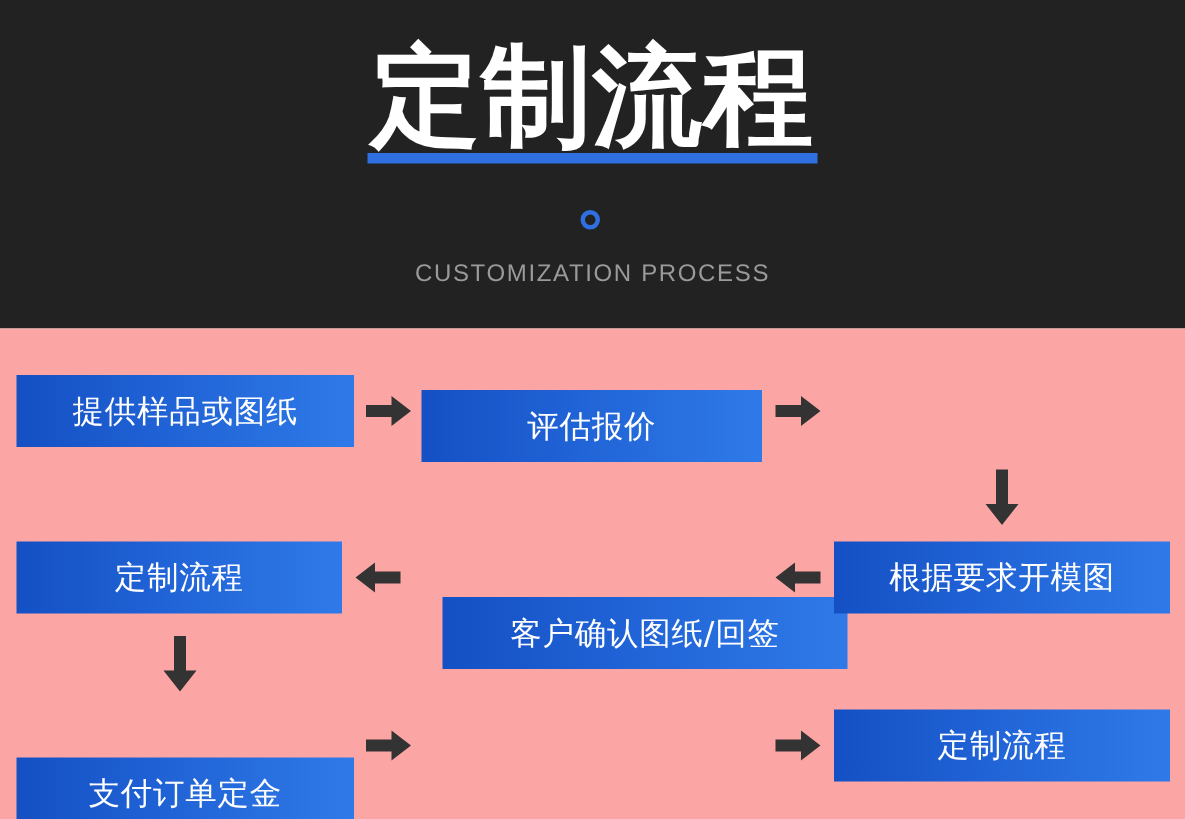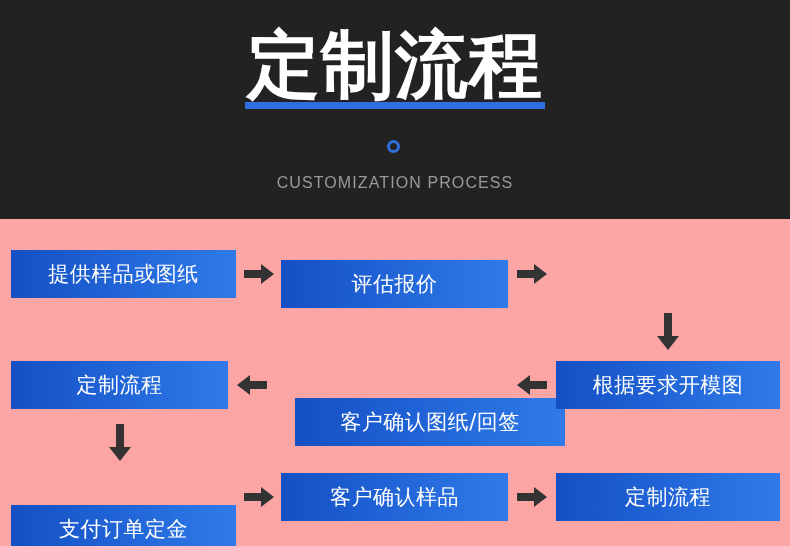--- a/index.html
+++ b/index.html
@@ -195,21 +195,20 @@
     </div>
 
     <div class="box" style="left:11px; top:254px; width:225px;margin-top:32px;">支付订单定金</div>
 
     <div class="arrow" style="left:243px; top:267px; width:32px; height:22px;">
       <svg width="32" height="22" viewBox="0 0 32 22" aria-hidden="true">
         <path d="M1 7 H18 V1 L31 11 L18 21 V15 H1 Z" fill="#333333"></path>
       </svg>
     </div>
 
-    <div class="box" style="left:281px; top:254px; width:227px;">客户确认样品</div>
 
     <div class="arrow" style="left:516px; top:267px; width:32px; height:22px;">
       <svg width="32" height="22" viewBox="0 0 32 22" aria-hidden="true">
         <path d="M1 7 H18 V1 L31 11 L18 21 V15 H1 Z" fill="#333333"></path>
       </svg>
     </div>
 
     <div class="box" style="left:556px; top:254px; width:224px;">定制流程</div>
 
   </div>

